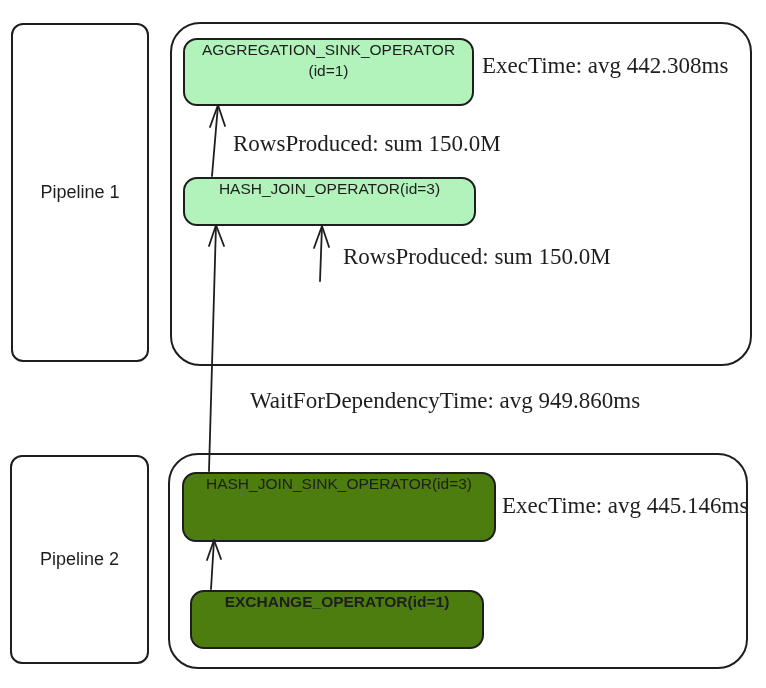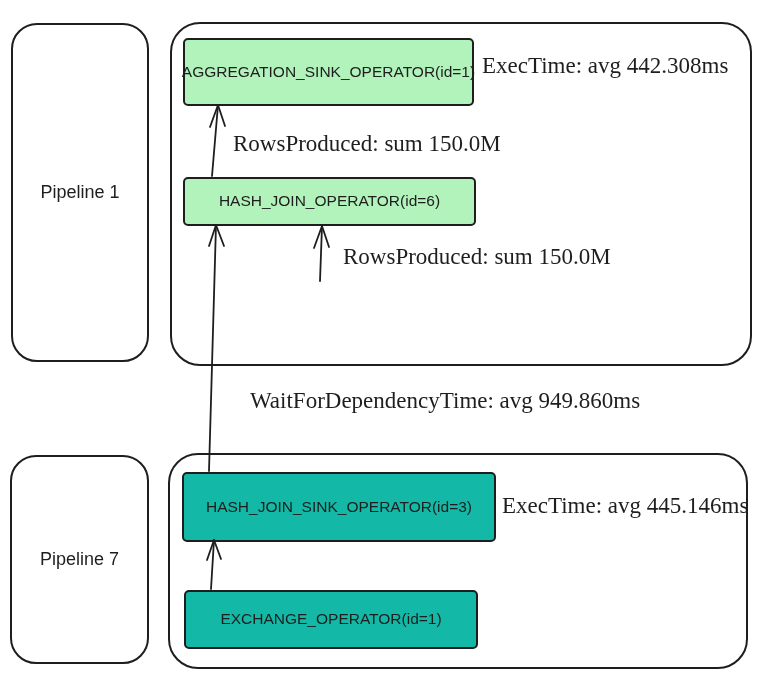--- a/index.html
+++ b/index.html
@@ -9,21 +9,21 @@
     height: 688px;
     background: #ffffff;
     font-family: "Liberation Sans", sans-serif;
     color: #1e1e1e;
     overflow: hidden;
   }
   
   .plbox {
     position: absolute;
     border: 2px solid #1e1e1e;
-    border-radius: 26px;
+    border-radius: 12px;
     display: flex;
     align-items: center;
     justify-content: center;
     font-size: 18px;
     background: #ffffff;
   }
   .plbox.p1 { left: 11px; top: 23px; width: 134px; height: 335px; }
   .plbox.p2 { left: 10px; top: 455px; width: 135px; height: 205px; }
 
   
@@ -33,37 +33,36 @@
     border-radius: 30px;
     background: #ffffff;
   }
   .group.g1 { left: 170px; top: 22px; width: 578px; height: 340px; }
   .group.g2 { left: 168px; top: 453px; width: 576px; height: 212px; }
 
   
   .node {
     position: absolute;
     border: 2.4px solid #1e1e1e;
-    border-radius: 5px;
+    border-radius: 14px;
     display: flex;
-    flex-direction: row;
+    flex-direction: column;
     align-items: center;
-    justify-content: center;
     text-align: center;
     font-size: 15.5px;
     line-height: 1.35;
     white-space: nowrap;
   }
   .node.green { background: #b2f2bb; }
-  .node.red   { background: #14b8a6; }
+  .node.red   { background: #4d7c0f; }
   .node.n-agg  { left: 183px; top: 38px;  width: 287px; height: 64px; }
   .node.n-hj   { left: 183px; top: 177px; width: 289px; height: 45px; }
   .node.n-olap { left: 258px; top: 282px; width: 220px; height: 55px; }
   .node.n-hjs  { left: 182px; top: 472px; width: 310px; height: 66px; }
-  .node.n-ex   { left: 184px; top: 590px; width: 290px; height: 55px; }
+  .node.n-ex   { left: 190px; top: 590px; width: 290px; height: 55px; font-weight: bold; }
 
   
   .ann {
     position: absolute;
     font-size: 23px;
     white-space: nowrap;
     transform: translateY(-50%);
     font-family: Liberation Serif, serif;
   }
   .a-exec1 { left: 482px; top: 66px; }
@@ -91,32 +90,32 @@
 </style>
 </head>
 <body>
 
 <div class="canvas">
 
   <div class="plbox p1">
     <span>Pipeline 1</span>
   </div>
   <div class="plbox p2">
-    <span>Pipeline 7</span>
+    <span>Pipeline 2</span>
   </div>
 
   <div class="group g1"></div>
   <div class="group g2"></div>
 
   <div class="node green n-agg">
     <div>AGGREGATION_SINK_OPERATOR</div>
     <div>(id=1)</div>
   </div>
   <div class="node green n-hj">
-    <div>HASH_JOIN_OPERATOR(id=6)</div>
+    <div>HASH_JOIN_OPERATOR(id=3)</div>
   </div>
 
   <div class="node red n-hjs">
     <div>HASH_JOIN_SINK_OPERATOR(id=3)</div>
   </div>
   <div class="node red n-ex">
     <div>EXCHANGE_OPERATOR(id=1)</div>
   </div>
 
   <div class="ann a-exec1">ExecTime: avg 442.308ms</div>

